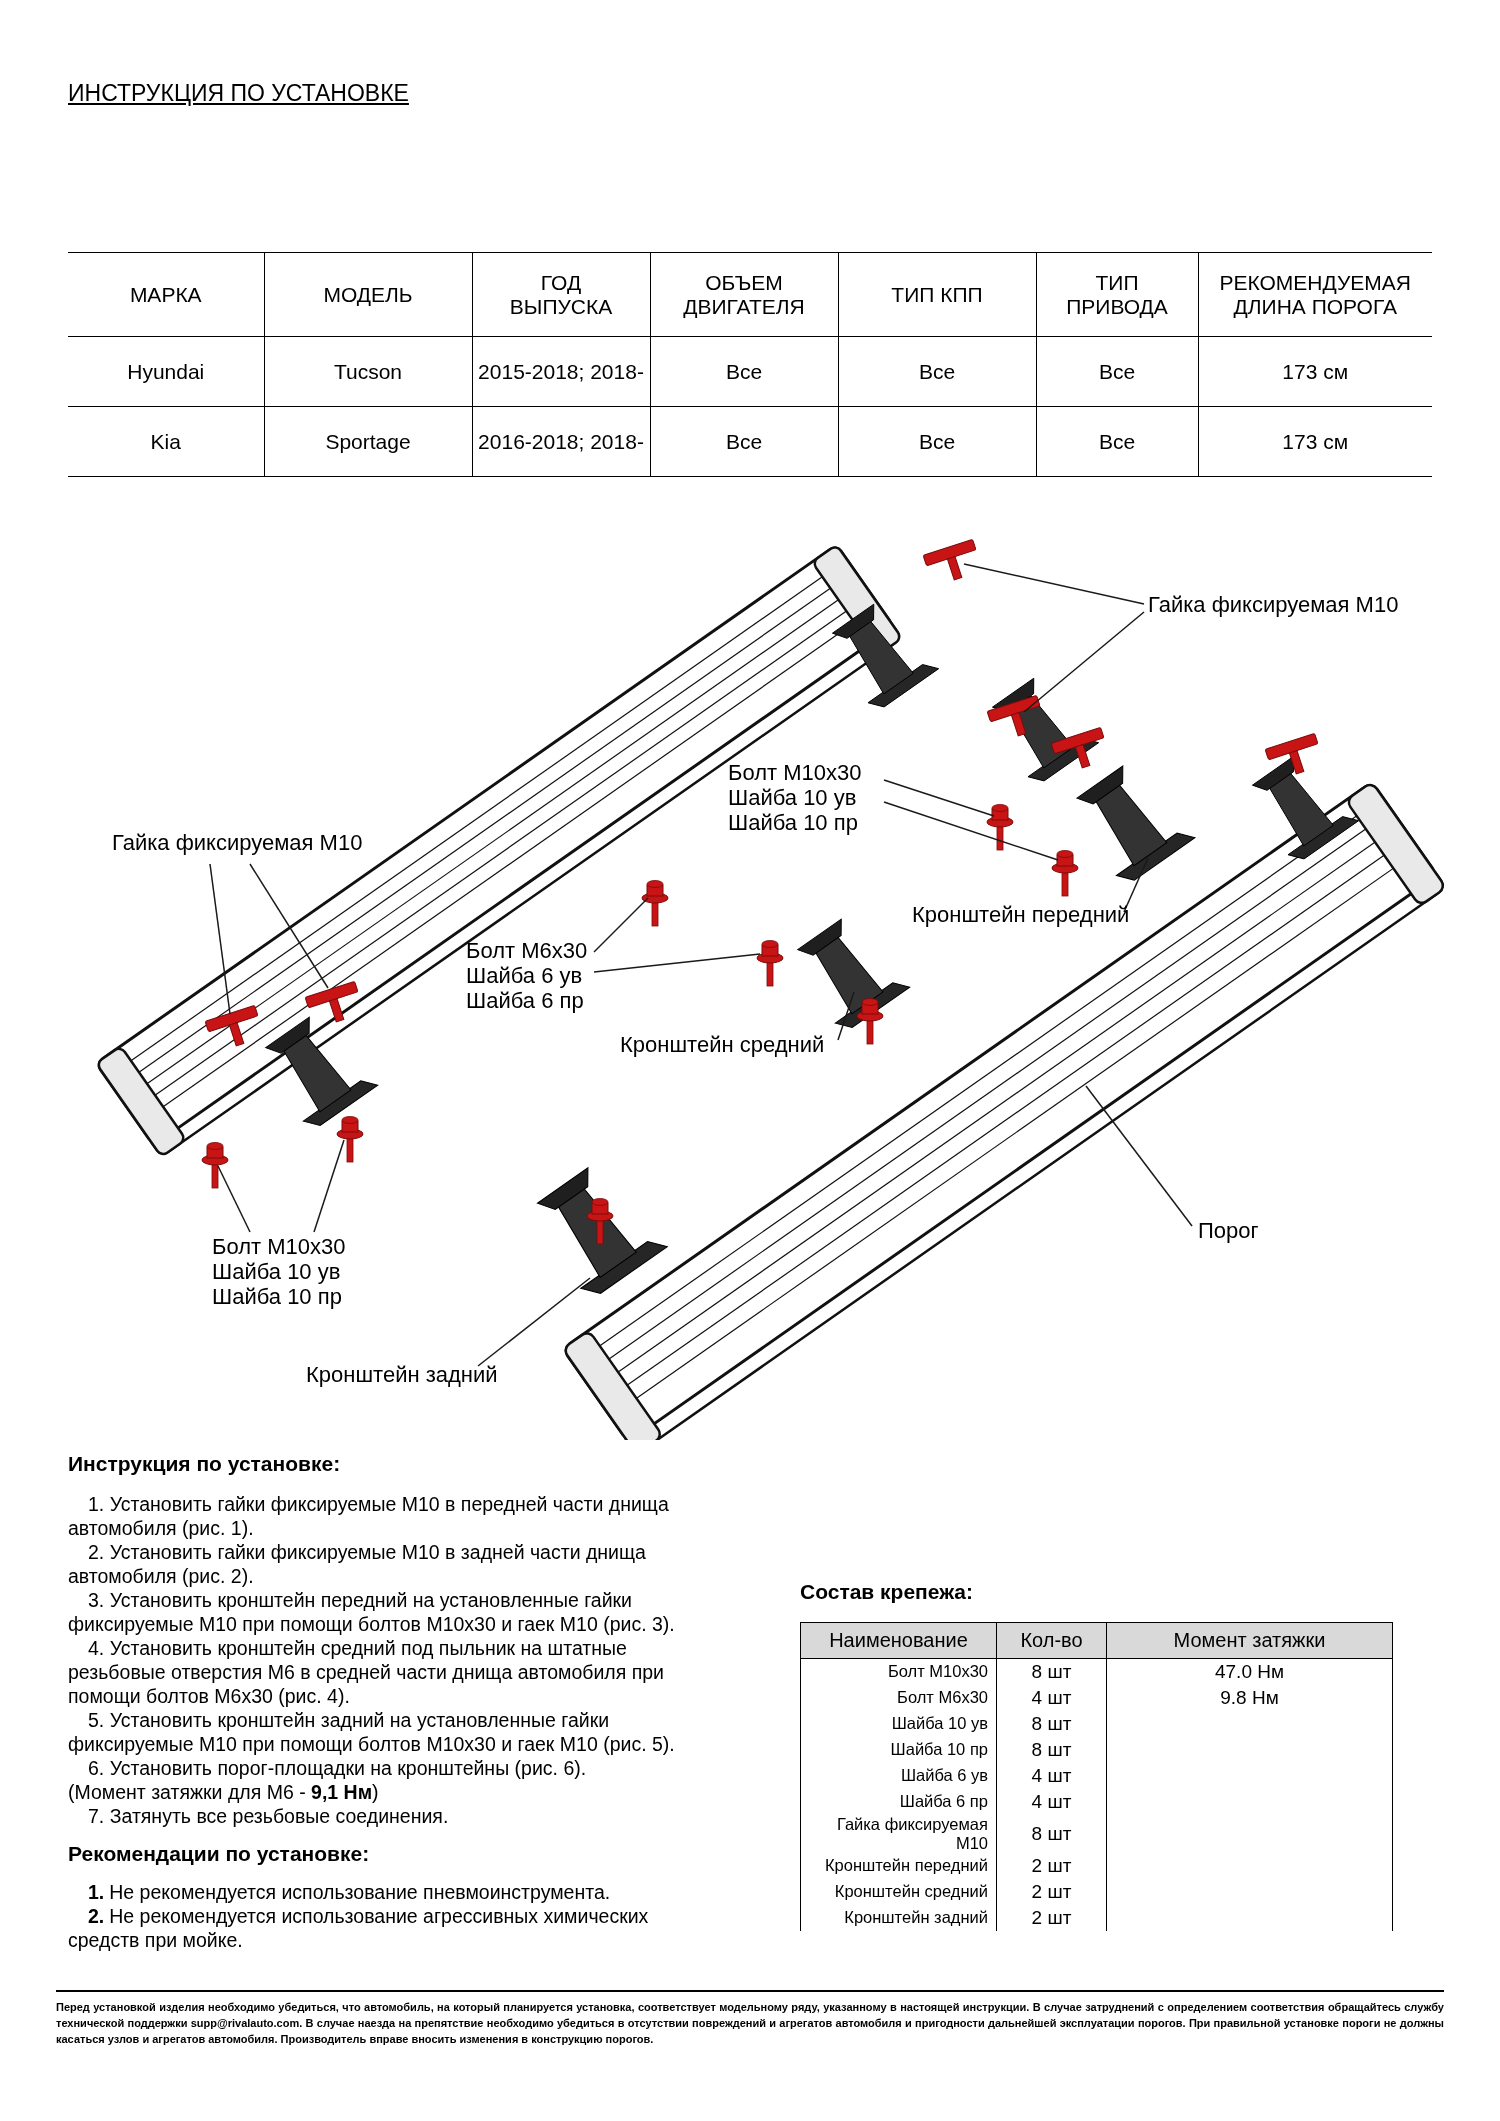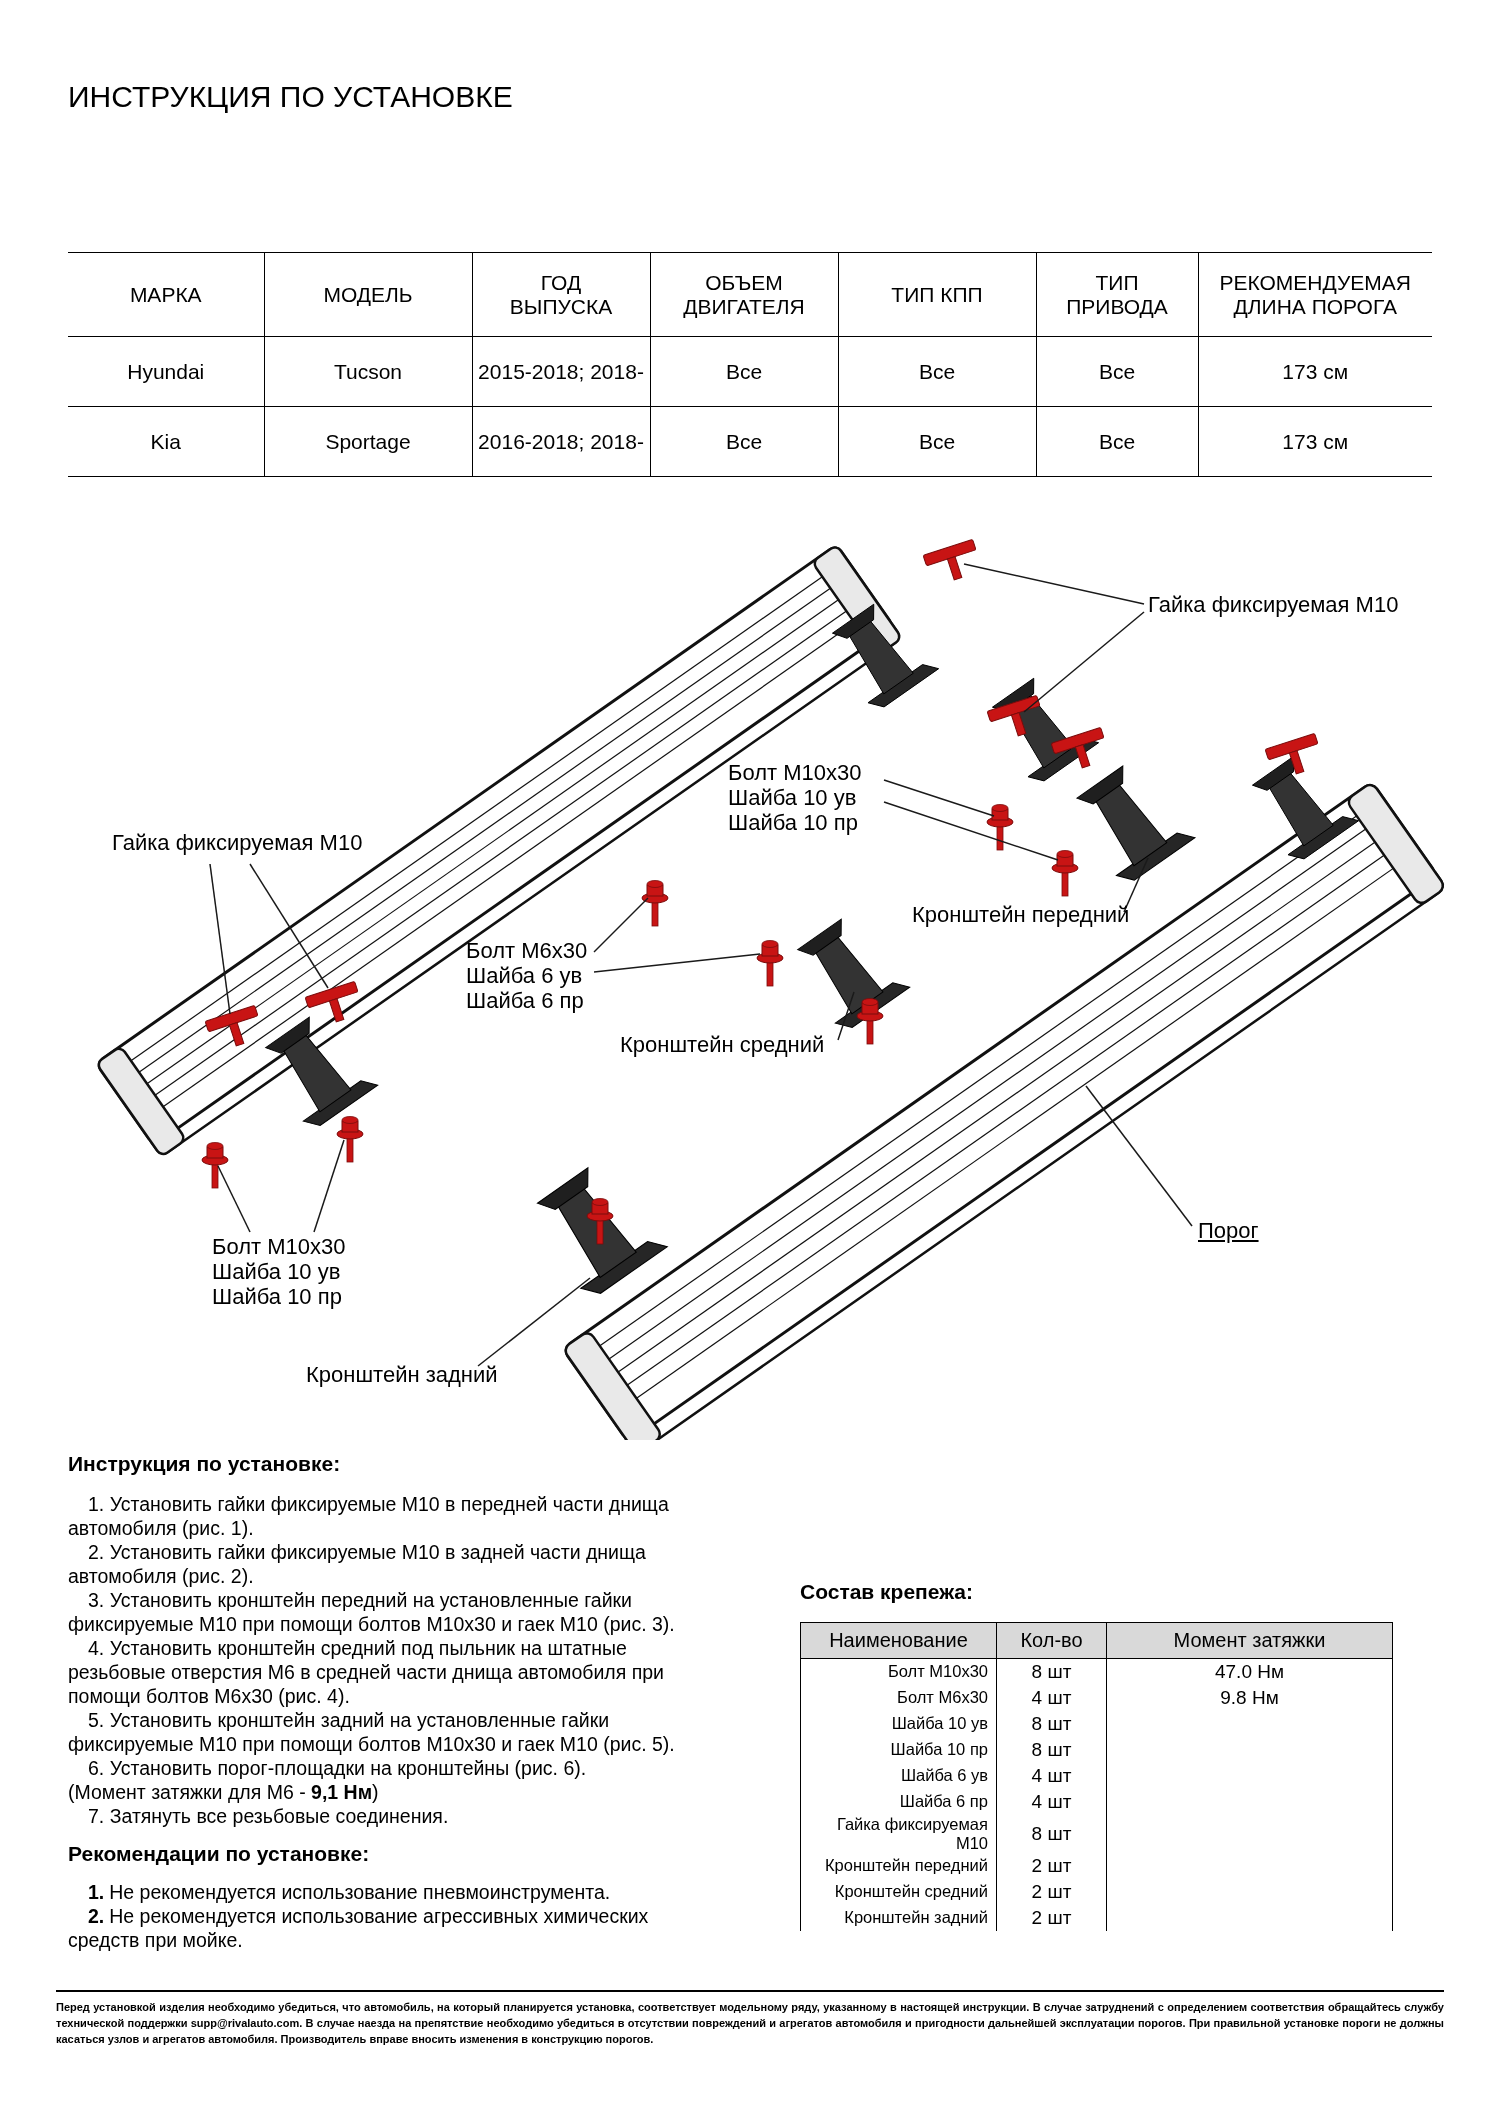--- a/index.html
+++ b/index.html
@@ -2,21 +2,21 @@
 <html><head>
 <meta charset="utf-8">
 <style>
   * { margin:0; padding:0; box-sizing:border-box; }
   html,body { background:#fff; }
   body { font-family:"Liberation Sans", sans-serif; color:#000; }
   .page { position:relative; width:1500px; height:2121px; background:#fff; overflow:hidden; }
 
   
   .hdr { position:absolute; left:68px; top:80px; }
-  .title-sub { font-size:30px; }
+  .title-sub { font-size:23px;text-decoration:underline; }
   .title-main { font-size:24px; font-weight:bold; margin-top:7px; }
 
   
   table.vehicle { position:absolute; left:68px; top:252px; width:1364px; border-collapse:collapse; table-layout:fixed; }
   table.vehicle th, table.vehicle td {
     border:1px solid #000; text-align:center; vertical-align:middle;
     font-weight:normal; font-size:21px; white-space:pre-line; padding:2px;
   }
   table.vehicle tr > *:first-child { border-left:none; }
   table.vehicle tr > *:last-child  { border-right:none; }
@@ -267,21 +267,21 @@
     <div class="dlabel" style="left:1148px; top:72px;">Гайка фиксируемая М10</div>
     <div class="dlabel" style="left:728px;  top:240px;">Болт М10х30
 Шайба 10 ув
 Шайба 10 пр</div>
     <div class="dlabel" style="left:112px;  top:310px;">Гайка фиксируемая М10</div>
     <div class="dlabel" style="left:912px;  top:382px;">Кронштейн передний</div>
     <div class="dlabel" style="left:466px;  top:418px;">Болт М6х30
 Шайба 6 ув
 Шайба 6 пр</div>
     <div class="dlabel" style="left:620px;  top:512px;">Кронштейн средний</div>
-    <div class="dlabel" style="left:1198px; top:698px;text-decoration:underline;">Порог</div>
+    <div class="dlabel" style="left:1198px; top:698px;">Порог</div>
     <div class="dlabel" style="left:212px;  top:714px;">Болт М10х30
 Шайба 10 ув
 Шайба 10 пр</div>
     <div class="dlabel" style="left:306px;  top:842px;">Кронштейн задний</div>
   </div>
 
   <div class="instr-col">
     <div class="sec-h">Инструкция по установке:</div>
     <p class="instr-item">1. Установить гайки фиксируемые М10 в передней части днища автомобиля (рис. 1).</p>
     <p class="instr-item">2. Установить гайки фиксируемые М10 в задней части днища автомобиля (рис. 2).</p>

